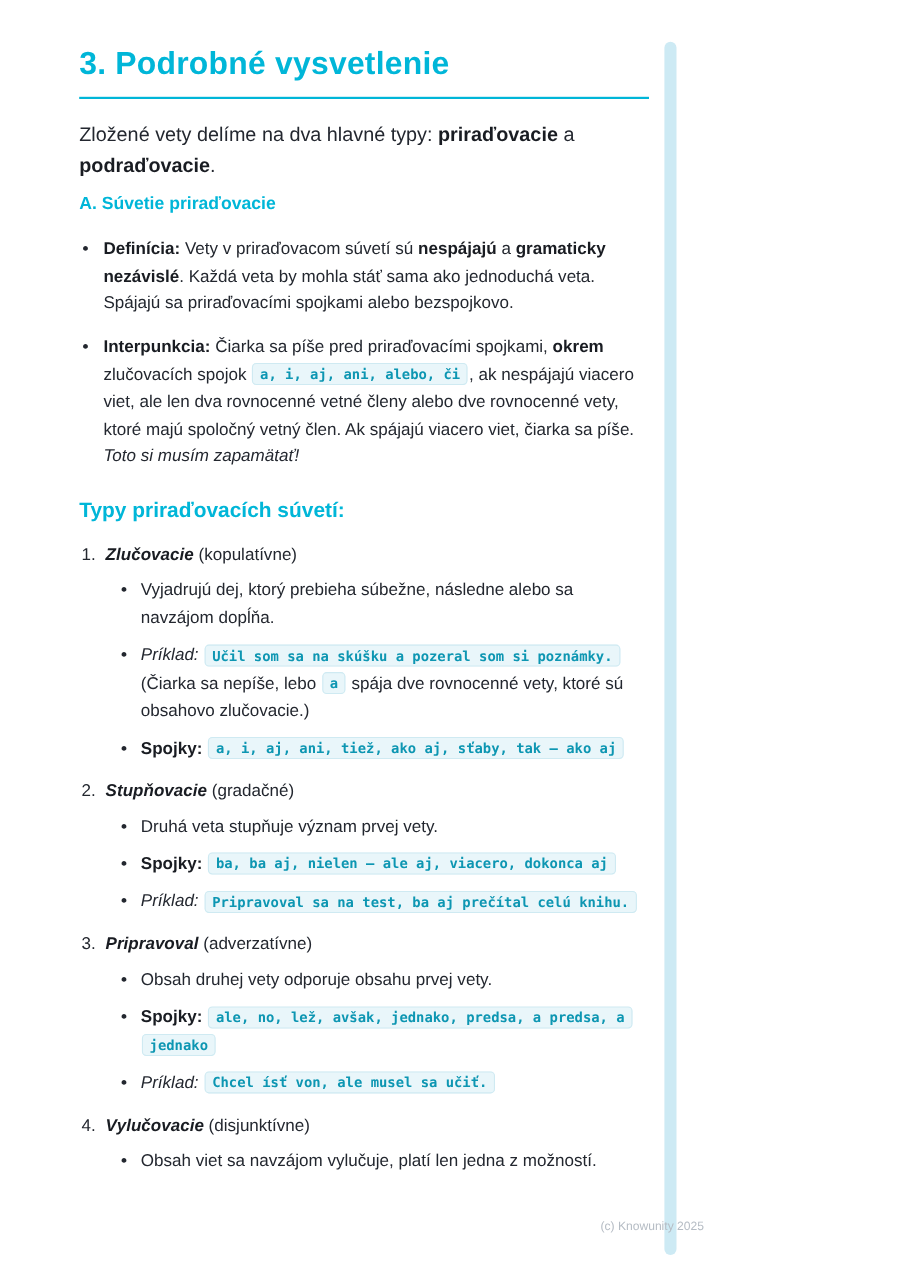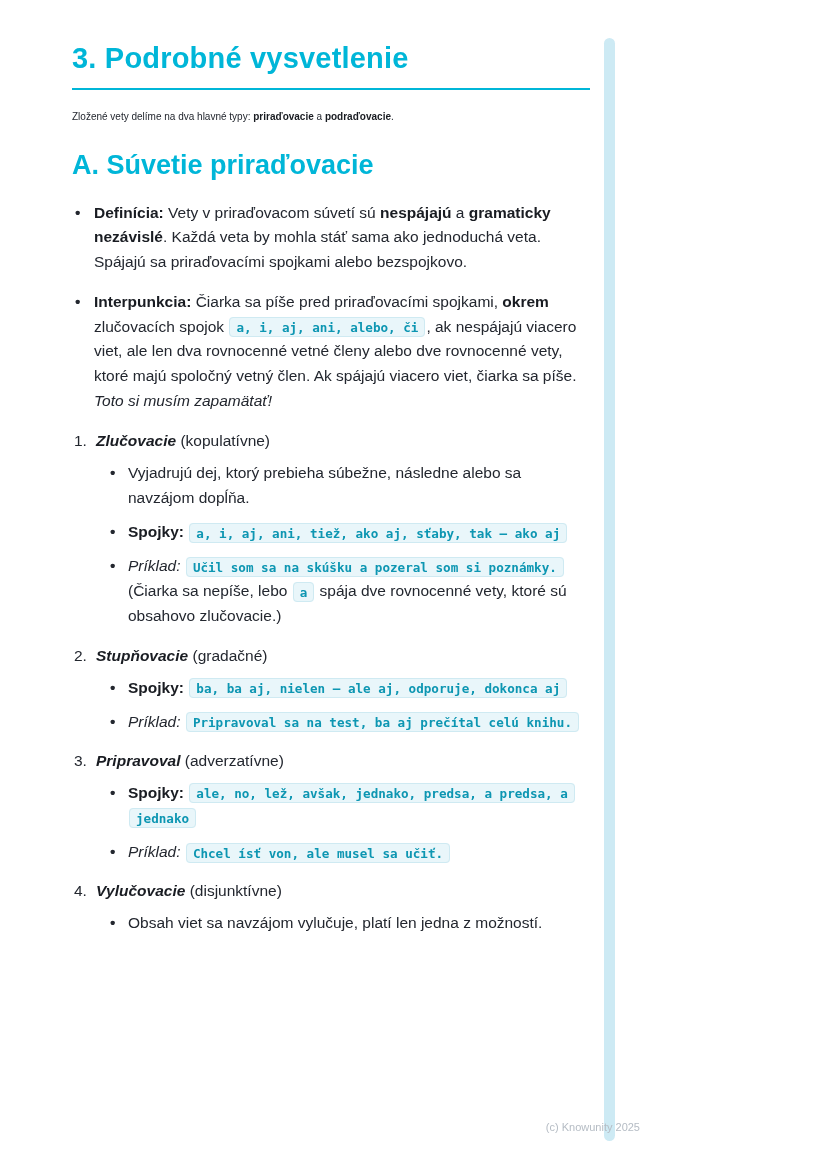--- a/index.html
+++ b/index.html
@@ -23,24 +23,24 @@
     color:var(--accent, #00b6d8);
     letter-spacing:.2px;
     margin-bottom:13px;
   }
   .title-rule {
     height:2px;
     background:var(--accent, #00b6d8);
     margin-bottom:19px;
   }
 
-  p.intro { font-size:10px; line-height:1.55; margin-bottom:25px; }
+  p.intro { font-size:18px; line-height:1.55; margin-bottom:12px; }
 
   h2.section-heading {
-    font-size:27px;
+    font-size:16px;
     font-weight:800;
     color:var(--accent, #00b6d8);
     margin-bottom:20px;
   }
   h3.sub-heading {
     font-size:19px;
     font-weight:800;
     color:var(--accent, #00b6d8);
     margin:26px 0 17px;
   }
@@ -104,21 +104,21 @@
     position:absolute;
     top:38px; right:69px; bottom:30px;
     width:11px;
     border-radius:8px;
     background:var(--scrollbar, #cdeaf4);
     z-index:1;
   }
 
   .footer-credit {
     position:absolute;
-    right:44px; bottom:38px;
+    right:44px; bottom:50px;
     font-size:11px;
     color:var(--footer-text, #b5bcc4);
     z-index:2;
   }
 </style>
 </head>
 <body>
 
 <div class="page">
   <div class="content">
@@ -128,43 +128,46 @@
 
     <p class="intro"><span>Zložené vety delíme na dva hlavné typy: </span><strong>priraďovacie</strong><span> a </span><strong>podraďovacie</strong><span>.</span></p>
 
     <h2 class="section-heading">A. Súvetie priraďovacie</h2>
 
     <ul class="bullets">
       <li><strong>Definícia:</strong><span> Vety v priraďovacom súvetí sú </span><strong>nespájajú</strong><span> a </span><strong>gramaticky nezávislé</strong><span>. Každá veta by mohla stáť sama ako jednoduchá veta. Spájajú sa priraďovacími spojkami alebo bezspojkovo.</span></li>
       <li><strong>Interpunkcia:</strong><span> Čiarka sa píše pred priraďovacími spojkami, </span><strong>okrem</strong><span> zlučovacích spojok </span><span class="chip">a, i, aj, ani, alebo, či</span><span>, ak nespájajú viacero viet, ale len dva rovnocenné vetné členy alebo dve rovnocenné vety, ktoré majú spoločný vetný člen. Ak spájajú viacero viet, čiarka sa píše. </span><em>Toto si musím zapamätať!</em></li>
     </ul>
 
+    <h3 class="sub-heading">Typy priraďovacích súvetí:</h3>
 
     <ol class="types">
 
       <li class="type-item">
         <span class="num">1.</span><span class="term">Zlučovacie</span><span> (kopulatívne)</span>
         <ul class="sub">
           <li><span>Vyjadrujú dej, ktorý prebieha súbežne, následne alebo sa navzájom dopĺňa.</span></li>
+          <li><em class="lbl-i">Príklad:</em> <span class="chip">Učil som sa na skúšku a pozeral som si poznámky.</span> <span>(Čiarka sa nepíše, lebo </span><span class="chip">a</span><span> spája dve rovnocenné vety, ktoré sú obsahovo zlučovacie.)</span></li>
           <li><strong>Spojky:</strong> <span class="chip">a, i, aj, ani, tiež, ako aj, sťaby, tak – ako aj</span></li>
-          <li><em class="lbl-i">Príklad:</em> <span class="chip">Učil som sa na skúšku a pozeral som si poznámky.</span> <span>(Čiarka sa nepíše, lebo </span><span class="chip">a</span><span> spája dve rovnocenné vety, ktoré sú obsahovo zlučovacie.)</span></li>
         </ul>
       </li>
 
       <li class="type-item">
         <span class="num">2.</span><span class="term">Stupňovacie</span><span> (gradačné)</span>
         <ul class="sub">
-          <li><strong>Spojky:</strong> <span class="chip">ba, ba aj, nielen – ale aj, odporuje, dokonca aj</span></li>
+          <li><span>Druhá veta stupňuje význam prvej vety.</span></li>
+          <li><strong>Spojky:</strong> <span class="chip">ba, ba aj, nielen – ale aj, viacero, dokonca aj</span></li>
           <li><em class="lbl-i">Príklad:</em> <span class="chip">Pripravoval sa na test, ba aj prečítal celú knihu.</span></li>
         </ul>
       </li>
 
       <li class="type-item">
         <span class="num">3.</span><span class="term">Pripravoval</span><span> (adverzatívne)</span>
         <ul class="sub">
+          <li><span>Obsah druhej vety odporuje obsahu prvej vety.</span></li>
           <li><strong>Spojky:</strong> <span class="chip">ale, no, lež, avšak, jednako, predsa, a predsa, a jednako</span></li>
           <li><em class="lbl-i">Príklad:</em> <span class="chip">Chcel ísť von, ale musel sa učiť.</span></li>
         </ul>
       </li>
 
       <li class="type-item">
         <span class="num">4.</span><span class="term">Vylučovacie</span><span> (disjunktívne)</span>
         <ul class="sub">
           <li><span>Obsah viet sa navzájom vylučuje, platí len jedna z možností.</span></li>
         </ul>

